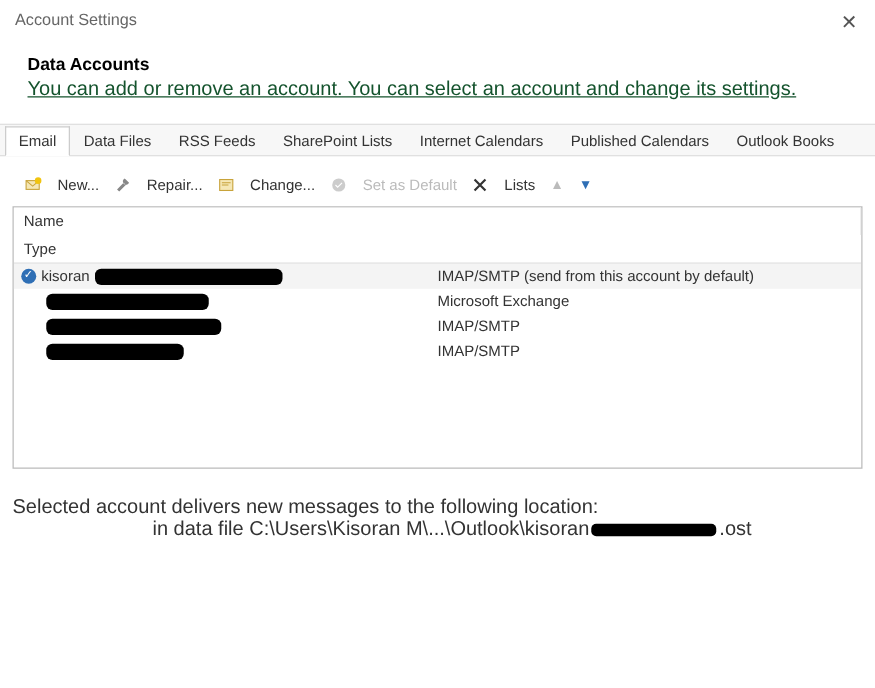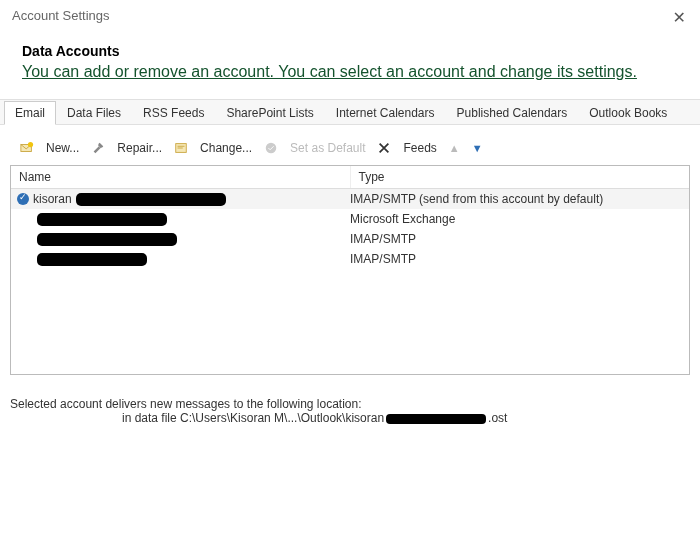--- a/index.html
+++ b/index.html
@@ -11,32 +11,32 @@
     .intro p { margin: 0; font-size: 16px; color: #14532d; text-decoration: underline; }
     .tabs-wrap { background: #f7f7f7; border-bottom: 1px solid #e0e0e0; border-top: 1px solid #e0e0e0; padding-left: 4px; display: flex; align-items: flex-end; }
     .tab { padding: 4px 10px; border: 1px solid transparent; border-bottom: none; cursor: pointer; font-size: 12px; color: #333; }
     .tab.active { background: #fff; border-color: #ccc; border-bottom: 1px solid #fff; position: relative; top: 1px; }
     .panel { margin: 6px 10px 10px 10px; }
     .toolbar { display: flex; gap: 4px; align-items: center; padding: 8px 6px; }
     .tbtn { display: flex; align-items: center; gap: 12px; padding: 2px 4px; cursor: pointer; color: #333; }
     .tbtn.disabled { color: #bbb; cursor: default; }
     .tbtn svg { width: 14px; height: 14px; }
     .table { border: 1px solid #bbb; height: 210px; overflow: auto; }
-    .thead { display: flex; background: #fff; border-bottom: 1px solid #ddd; }
+    .thead { display: flex; background: #fff; border-bottom: 1px solid #ddd; flex-direction: column; }
     .th { padding: 4px 8px; font-size: 12px; color: #333; }
     .th.name { flex: 1; border-right: 1px solid #eee; }
     .th.type { flex: 1; }
     .trow { display: flex; align-items: center; padding: 3px 6px; }
     .trow.alt { background: #f4f4f4; }
     .cell { flex: 1; display: flex; align-items: center; gap: 4px; font-size: 12px; }
     .cell.name { position: relative; }
     .default-badge { width: 12px; height: 12px; border-radius: 50%; background: #2f6fb5; position: relative; flex-shrink: 0; }
     .default-badge::after { content: "✓"; color: #fff; font-size: 9px; position: absolute; left: 2px; top: -1px; }
     .redact { display: inline-block; height: 13px; background: #000; border-radius: 5px; }
-    .status-area { padding: 12px 10px; font-size: 12px; color: #333; }
+    .status-area { padding: 12px 10px; font-size: 16px; color: #333; }
     .status-area .path { font-weight: bold; margin: 8px 0 4px 112px; }
     .status-area .file { margin-left: 112px; }
     .inline-redact { display: inline-block; width: 60px; height: 10px; background: #000; border-radius: 4px; vertical-align: middle; margin: 0 2px; }
     .arrow { font-size: 11px; }
   </style>
 </head>
 <body>
 
 <div class="dialog-header">
   <span>Account Settings</span>
@@ -85,21 +85,21 @@
       <svg viewBox="0 0 16 16">
           <circle cx="8" cy="8" r="6" fill="#ccc"></circle>
           <path d="M5 8 L7 10 L11 6" stroke="#fff" fill="none"></path>
         </svg>
       <span>Set as Default</span>
     </div>
     <div class="tbtn">
       <svg viewBox="0 0 16 16">
           <path d="M3 3 L13 13 M13 3 L3 13" stroke="#333" stroke-width="2"></path>
         </svg>
-      <span>Feeds</span>
+      <span>Lists</span>
     </div>
     <div class="tbtn disabled arrow">
         <span>▲</span>
       </div>
     <div class="tbtn arrow" style="color:#2f6fb5">
         <span>▼</span>
       </div>
   </div>
 
   <div class="table">

